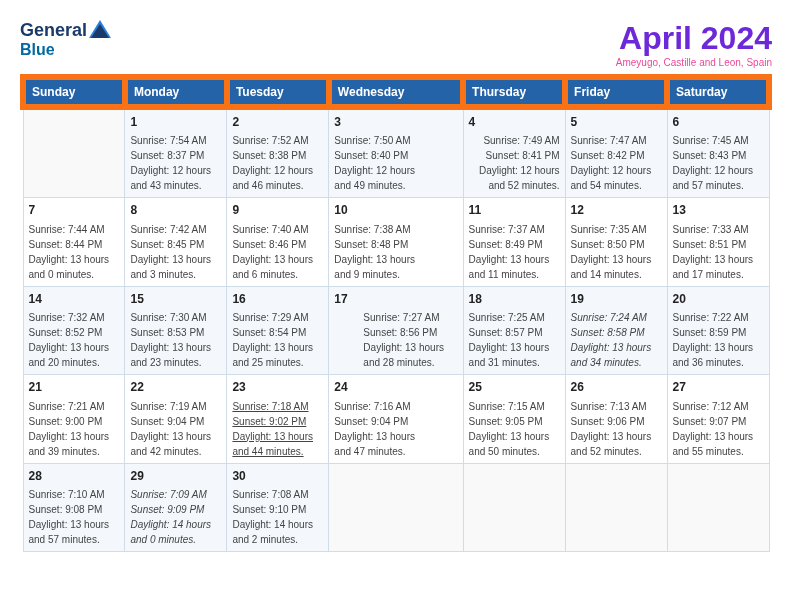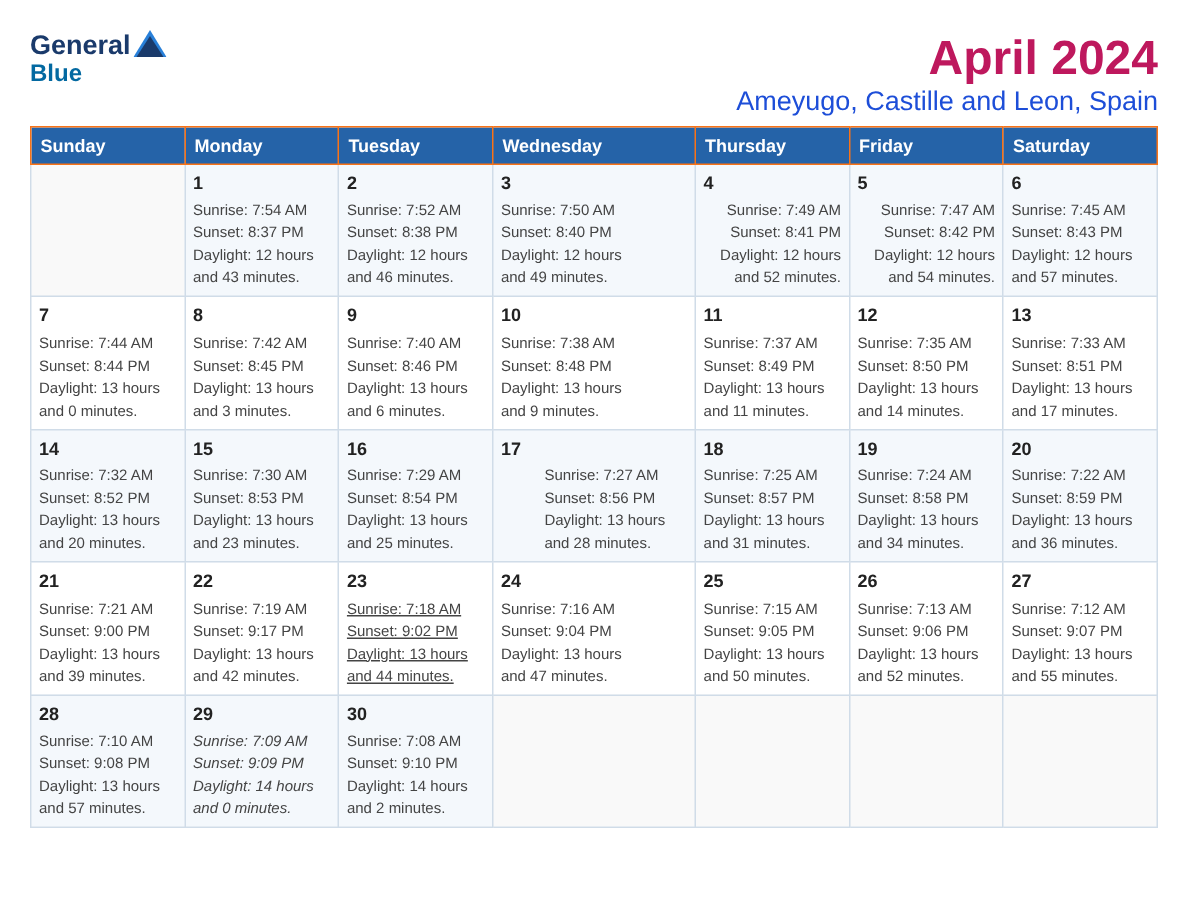--- a/index.html
+++ b/index.html
@@ -42,39 +42,39 @@
       margin-left: 2px;
       position: relative;
       top: -2px;
     }
     .title-block {
       text-align: right;
     }
     .month-title {
       font-size: 32px;
       font-weight: bold;
-      color: #be185d;
+      color: #6d28d9;
     }
     .location-title {
-      font-size: 18px;
-      color: #1d4ed8;
+      font-size: 10px;
+      color: #ec4899;
     }
     table {
       width: 100%;
       border-collapse: collapse;
       font-size: 11px;
     }
     thead tr th {
       background-color: #2563a8;
       color: #fff;
       text-align: left;
       padding: 5px 6px;
       font-size: 12px;
       font-weight: bold;
-      border: 1px solid #f97316;
+      border: 6px solid #f97316;
     }
     tbody tr td {
       border: 1px solid #d0dce8;
       vertical-align: top;
       padding: 4px 5px;
       min-height: 80px;
       height: 85px;
       background: #fff;
       color: #333;
       line-height: 1.45;
@@ -159,21 +159,21 @@
         </td>
         <td>
           <span class="day-num">4</span>
           <div class="day-info" style="white-space: pre-line; text-align: right;">Sunrise: 7:49 AM
 Sunset: 8:41 PM
 Daylight: 12 hours
 and 52 minutes.</div>
         </td>
         <td>
           <span class="day-num">5</span>
-          <div class="day-info" style="white-space: pre-line; text-align: right;">Sunrise: 7:47 AM
+          <div class="day-info" style="white-space: pre-line;">Sunrise: 7:47 AM
 Sunset: 8:42 PM
 Daylight: 12 hours
 and 54 minutes.</div>
         </td>
         <td>
           <span class="day-num">6</span>
           <div class="day-info" style="white-space: pre-line;">Sunrise: 7:45 AM
 Sunset: 8:43 PM
 Daylight: 12 hours
 and 57 minutes.</div>
@@ -261,21 +261,21 @@
         </td>
         <td>
           <span class="day-num">18</span>
           <div class="day-info" style="white-space: pre-line;">Sunrise: 7:25 AM
 Sunset: 8:57 PM
 Daylight: 13 hours
 and 31 minutes.</div>
         </td>
         <td>
           <span class="day-num">19</span>
-          <div class="day-info" style="white-space: pre-line;">Sunrise: 7:24 AM
+          <div class="day-info" style="white-space: pre-line; font-style: italic;">Sunrise: 7:24 AM
 Sunset: 8:58 PM
 Daylight: 13 hours
 and 34 minutes.</div>
         </td>
         <td>
           <span class="day-num">20</span>
           <div class="day-info" style="white-space: pre-line;">Sunrise: 7:22 AM
 Sunset: 8:59 PM
 Daylight: 13 hours
 and 36 minutes.</div>
@@ -285,21 +285,21 @@
         <td>
           <span class="day-num">21</span>
           <div class="day-info" style="white-space: pre-line;">Sunrise: 7:21 AM
 Sunset: 9:00 PM
 Daylight: 13 hours
 and 39 minutes.</div>
         </td>
         <td>
           <span class="day-num">22</span>
           <div class="day-info" style="white-space: pre-line;">Sunrise: 7:19 AM
-Sunset: 9:17 PM
+Sunset: 9:04 PM
 Daylight: 13 hours
 and 42 minutes.</div>
         </td>
         <td>
           <span class="day-num">23</span>
           <div class="day-info" style="white-space: pre-line; text-decoration: underline;">Sunrise: 7:18 AM
 Sunset: 9:02 PM
 Daylight: 13 hours
 and 44 minutes.</div>
         </td>

